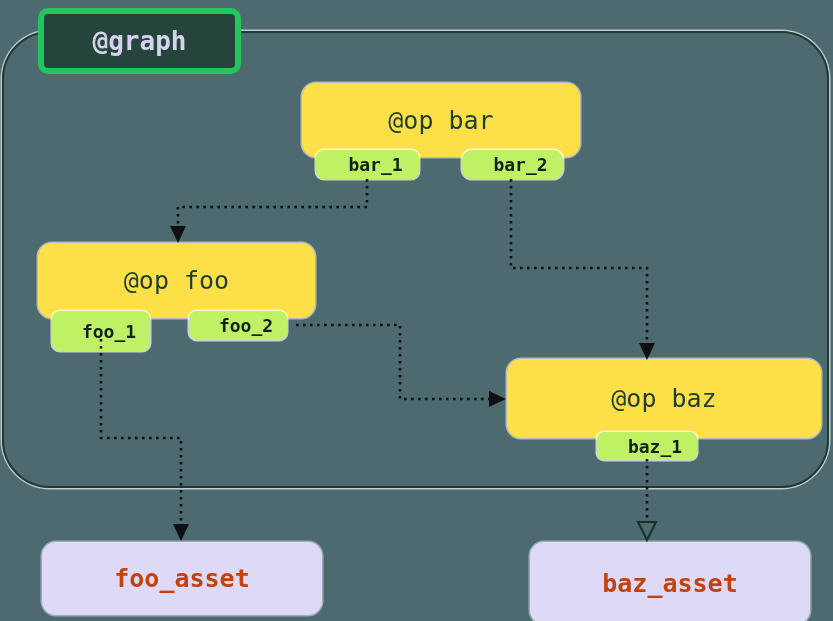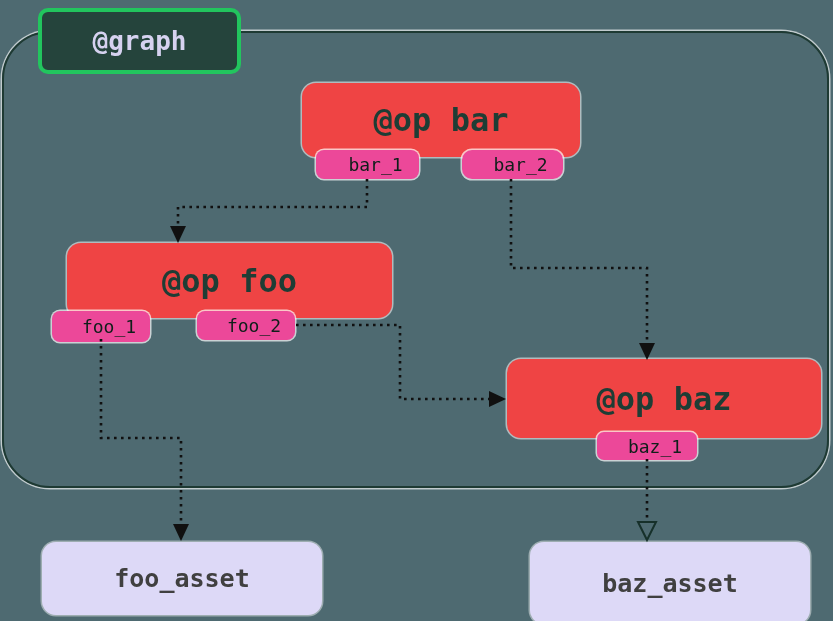--- a/index.html
+++ b/index.html
@@ -22,62 +22,62 @@
     border:2.5px solid #1e3a33;
     border-radius:48px;
     box-shadow:0 0 0 1.5px rgba(255,255,255,0.65);
   }
   .graph-label{
     position:absolute;
     left:38px;top:8px;
     width:203px;height:66px;
     box-sizing:border-box;
     background:#25443c;
-    border:4px solid #22c55e;
+    border:6px solid #22c55e;
     border-radius:10px;
     display:flex;align-items:center;justify-content:center;
     color:#d6d2f0;
     font-size:26px;font-weight:600;
   }
   .op{
     position:absolute;
     box-sizing:border-box;
-    background:#ef4444;
+    background:#fde047;
     border-radius:14px;
     box-shadow:0 0 0 1.5px rgba(255,255,255,0.55);
     display:flex;align-items:center;justify-content:center;
     color:#1e3d35;
-    font-size:32px;font-weight:700;
+    font-size:25px;font-weight:400;
   }
   .op-bar{left:302px;top:83px;width:278px;height:74px;}
-  .op-foo{left:38px;top:243px;width:325px;height:75px;margin-left:29px;}
+  .op-foo{left:38px;top:243px;width:277px;height:75px;}
   .op-baz{left:507px;top:359px;width:314px;height:79px;}
   .tag{
     position:absolute;
     box-sizing:border-box;
-    background:#ec4899;
+    background:#bef264;
     border-radius:8px;
     box-shadow:0 0 0 1.5px rgba(255,255,255,0.7);
     display:flex;align-items:center;justify-content:center;
     color:#0f1f1a;
-    font-size:18px;font-weight:400;padding-left:16px;
+    font-size:18px;font-weight:700;padding-left:16px;
   }
   .tag-bar1{left:316px;top:150px;width:103px;height:29px;}
   .tag-bar2{left:462px;top:150px;width:101px;height:29px;border-radius:10px;}
-  .tag-foo1{left:52px;top:311px;width:98px;height:31px;}
-  .tag-foo2{left:197px;top:311px;width:98px;height:29px;}
+  .tag-foo1{left:52px;top:311px;width:98px;height:40px;}
+  .tag-foo2{left:189px;top:311px;width:98px;height:29px;}
   .tag-baz1{left:597px;top:432px;width:100px;height:28px;border-radius:7px;}
   .asset{
     position:absolute;
     box-sizing:border-box;
     background:#ddd9f7;
     border-radius:14px;
     box-shadow:0 0 0 1.5px rgba(255,255,255,0.45);
     display:flex;align-items:center;justify-content:center;
-    color:#404040;
+    color:#c2410c;
     font-size:25px;font-weight:600;
   }
   .asset-foo{left:42px;top:542px;width:280px;height:73px;}
   .asset-baz{left:507px;top:542px;width:280px;height:82px;margin-left:23px;}
   svg.edges{
     position:absolute;left:0;top:0;
     width:833px;height:621px;
     pointer-events:none;
   }
   svg.edges path{

